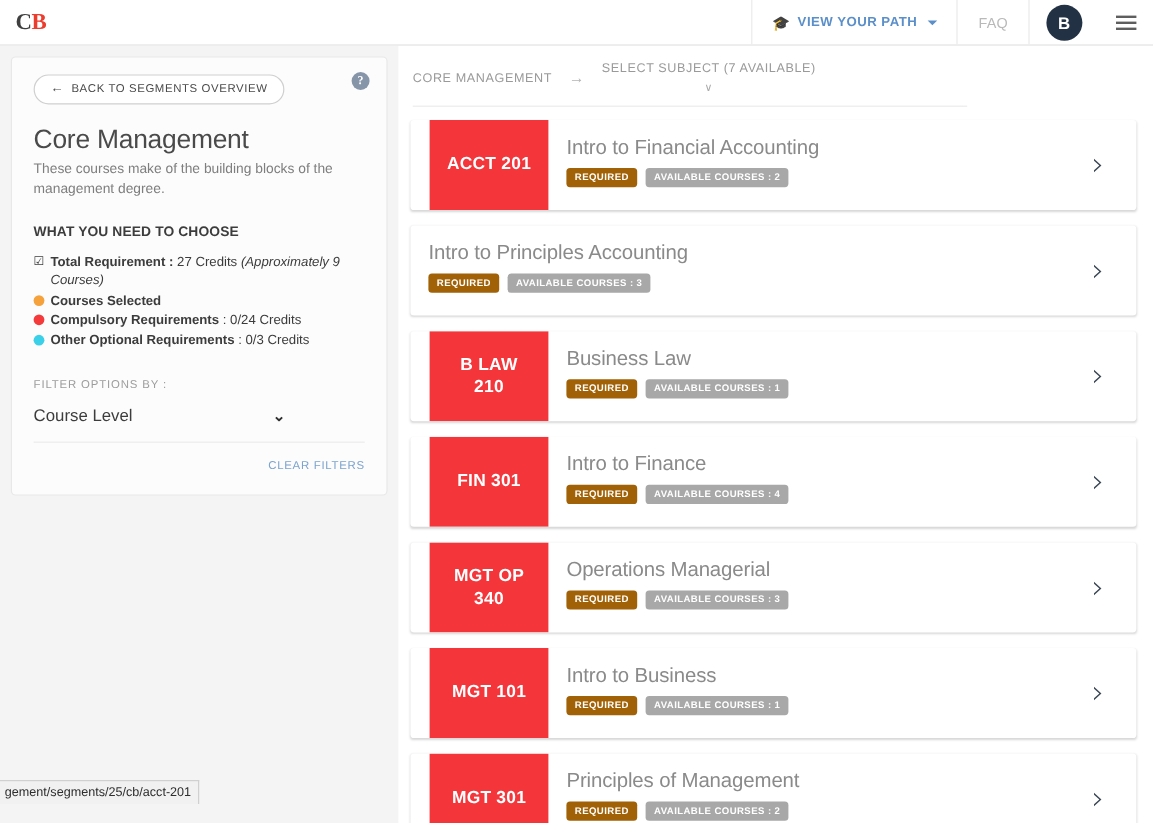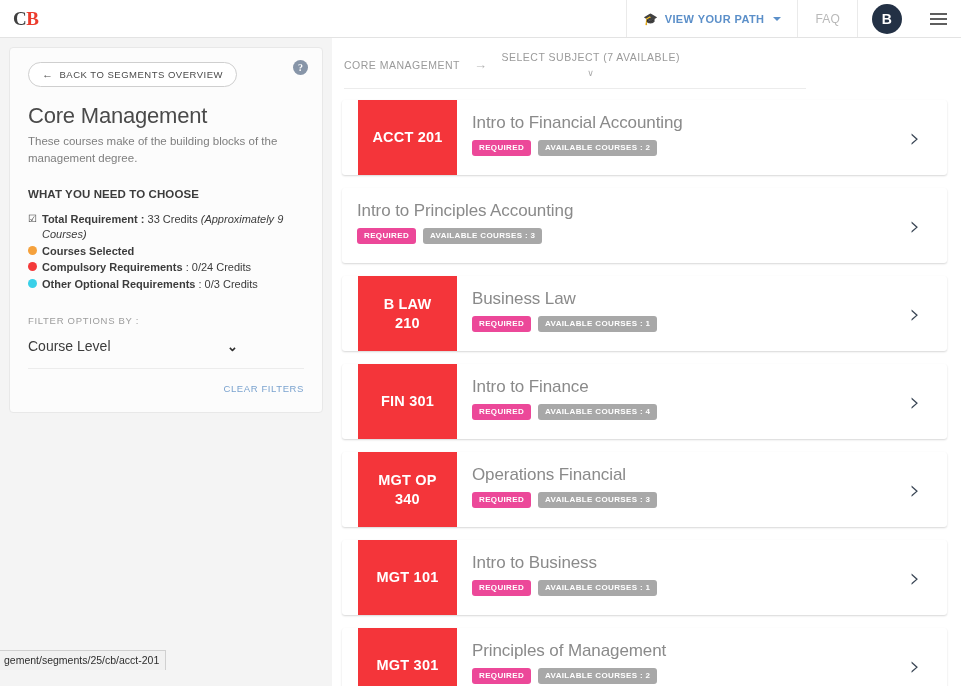--- a/index.html
+++ b/index.html
@@ -275,21 +275,21 @@
     display: inline-flex;
     align-items: center;
     border-radius: 3px;
     color: #ffffff;
     font-size: 8px;
     font-weight: bold;
     letter-spacing: 0.35px;
     padding: 4px 7px;
     line-height: 1;
   }
-  .badge-required { background: #ec4899; }
+  .badge-required { background: #a16207; }
   .badge-available { background: #a8a8a8; }
   .card-chevron {
     flex: 0 0 64px;
     display: flex;
     align-items: center;
     justify-content: center;
     color: #3b4756;
     font-size: 27px;
     font-weight: 300;
     font-family: "DejaVu Sans", sans-serif;
@@ -367,21 +367,21 @@
       <p id="seg-desc">These courses make of the building blocks of the management degree.</p>
 
       <div id="choose-heading">WHAT YOU NEED TO CHOOSE</div>
 
       <div id="requirements-legend">
 
         <div class="req-line">
           <span class="req-marker">
             <span class="check-glyph">☑</span>
           </span>
-          <span class="req-text"><b>Total Requirement :</b> <span>33 Credits</span> <i>(Approximately 9 Courses)</i></span>
+          <span class="req-text"><b>Total Requirement :</b> <span>27 Credits</span> <i>(Approximately 9 Courses)</i></span>
         </div>
 
         <div class="req-line">
           <span class="req-marker">
             <span class="dot" style="background:#f5a13c"></span>
           </span>
           <span class="req-text"><b>Courses Selected</b><span></span></span>
         </div>
 
         <div class="req-line">
@@ -468,21 +468,21 @@
             <span class="badge badge-required">REQUIRED</span>
             <span class="badge badge-available">AVAILABLE COURSES : 4</span>
           </div>
         </div>
         <div class="card-chevron">›</div>
       </div>
 
       <div class="course-card">
         <div class="card-code">MGT OP<br>340</div>
         <div class="card-body">
-          <div class="card-title">Operations Financial</div>
+          <div class="card-title">Operations Managerial</div>
           <div class="card-badges">
             <span class="badge badge-required">REQUIRED</span>
             <span class="badge badge-available">AVAILABLE COURSES : 3</span>
           </div>
         </div>
         <div class="card-chevron">›</div>
       </div>
 
       <div class="course-card">
         <div class="card-code">MGT 101</div>

